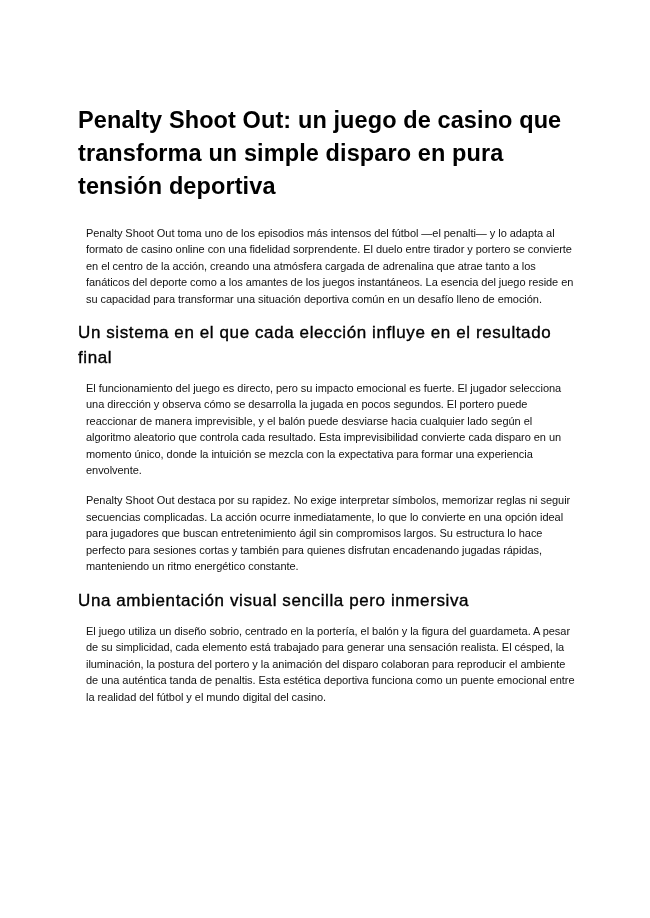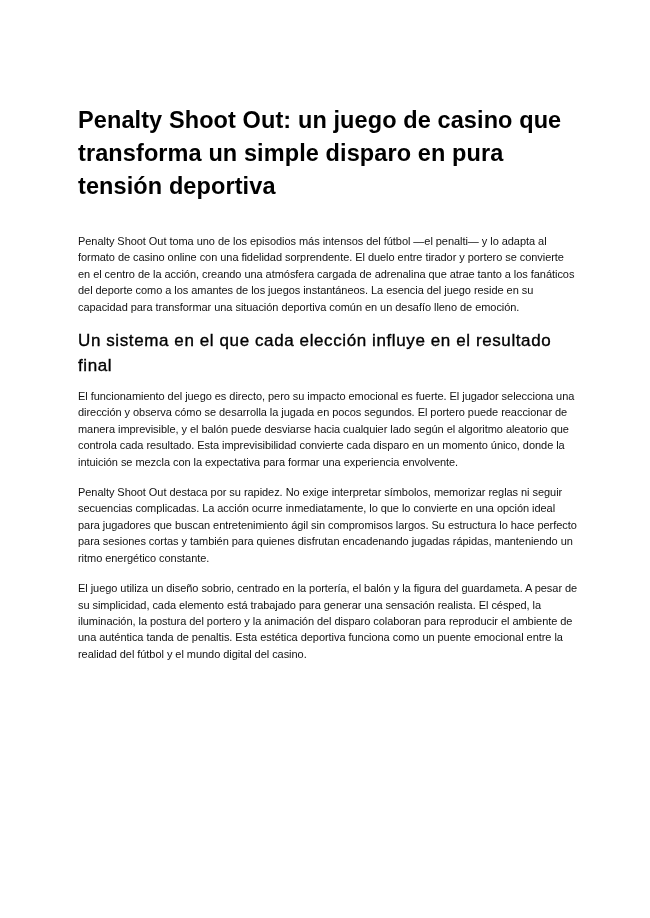--- a/index.html
+++ b/index.html
@@ -19,39 +19,39 @@
       position: absolute;
       left: 78px;
       top: 104px;
       width: 500px;
     }
     h1 {
       font-family: "Liberation Sans", sans-serif;
       font-size: 23.5px;
       font-weight: bold;
       line-height: 33px;
-      margin: 0 0 30px 0;
+      margin: 0 0 22px 0;
       letter-spacing: 0.1px;
       color: #000;
     }
     h2 {
       font-family: "Liberation Sans", sans-serif;
       font-size: 17px;
       font-weight: normal;
       -webkit-text-stroke: 0.35px #000;
       line-height: 24.5px;
       margin: 12px 0 10px 0;
       letter-spacing: 0.6px;
       color: #000;
     }
     p {
       font-family: "Liberation Sans", sans-serif;
       font-size: 11px;
       line-height: 16.4px;
-      margin: 0 0 14px 0;
+      margin: 0 0 14px 8px;
       color: #111;
       letter-spacing: -0.05px;
       word-spacing: 0px;
     }
   </style>
 </head>
 <body>
 
 <div class="page">
   <h1>Penalty Shoot Out: un juego de casino que transforma un simple disparo en pura tensión deportiva</h1>
@@ -60,15 +60,16 @@
   <section>
     <h2>Un sistema en el que cada elección influye en el resultado final</h2>
     <p>El funcionamiento del juego es directo, pero su impacto emocional es fuerte. El jugador selecciona una dirección y observa cómo se desarrolla la jugada en pocos segundos. El portero puede reaccionar de manera imprevisible, y el balón puede desviarse hacia cualquier lado según el algoritmo aleatorio que controla cada resultado. Esta imprevisibilidad convierte cada disparo en un momento único, donde la intuición se mezcla con la expectativa para formar una experiencia envolvente.</p>
   </section>
 
   <section>
     <p>Penalty Shoot Out destaca por su rapidez. No exige interpretar símbolos, memorizar reglas ni seguir secuencias complicadas. La acción ocurre inmediatamente, lo que lo convierte en una opción ideal para jugadores que buscan entretenimiento ágil sin compromisos largos. Su estructura lo hace perfecto para sesiones cortas y también para quienes disfrutan encadenando jugadas rápidas, manteniendo un ritmo energético constante.</p>
   </section>
 
   <section>
+    <h2>Una ambientación visual sencilla pero inmersiva</h2>
     <p>El juego utiliza un diseño sobrio, centrado en la portería, el balón y la figura del guardameta. A pesar de su simplicidad, cada elemento está trabajado para generar una sensación realista. El césped, la iluminación, la postura del portero y la animación del disparo colaboran para reproducir el ambiente de una auténtica tanda de penaltis. Esta estética deportiva funciona como un puente emocional entre la realidad del fútbol y el mundo digital del casino.</p>
   </section>
 </div>
 
 </body></html>

